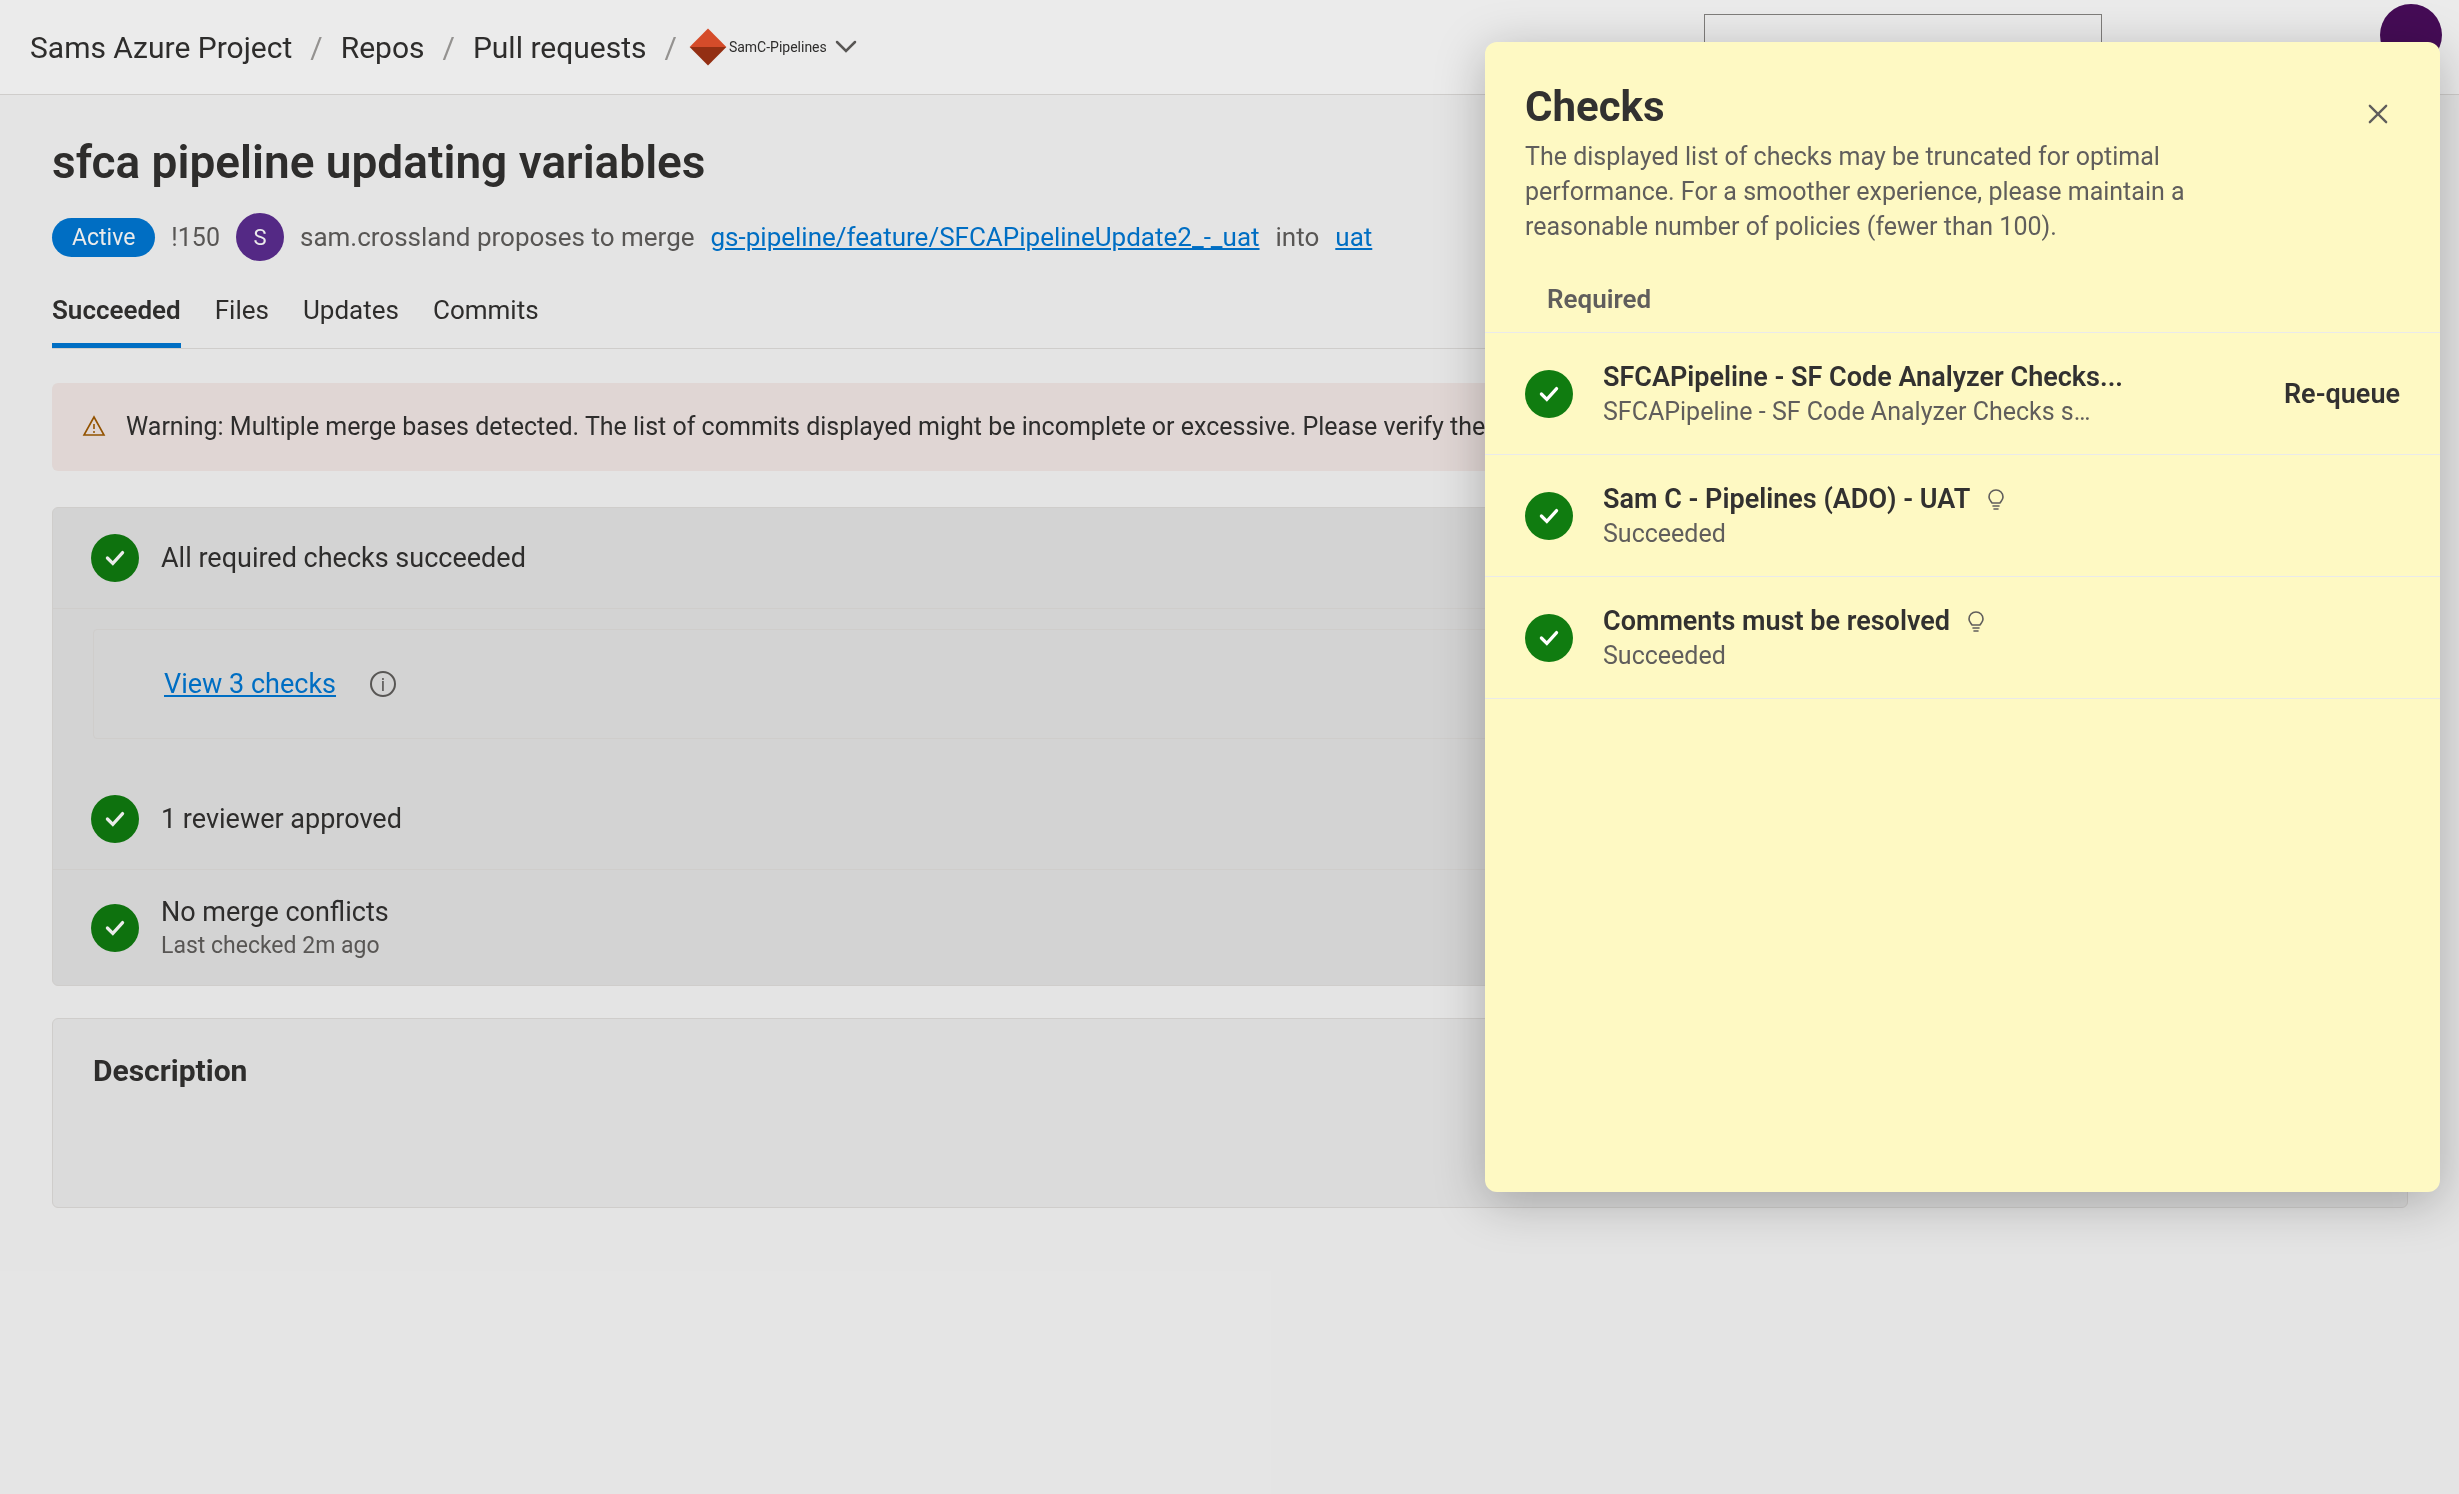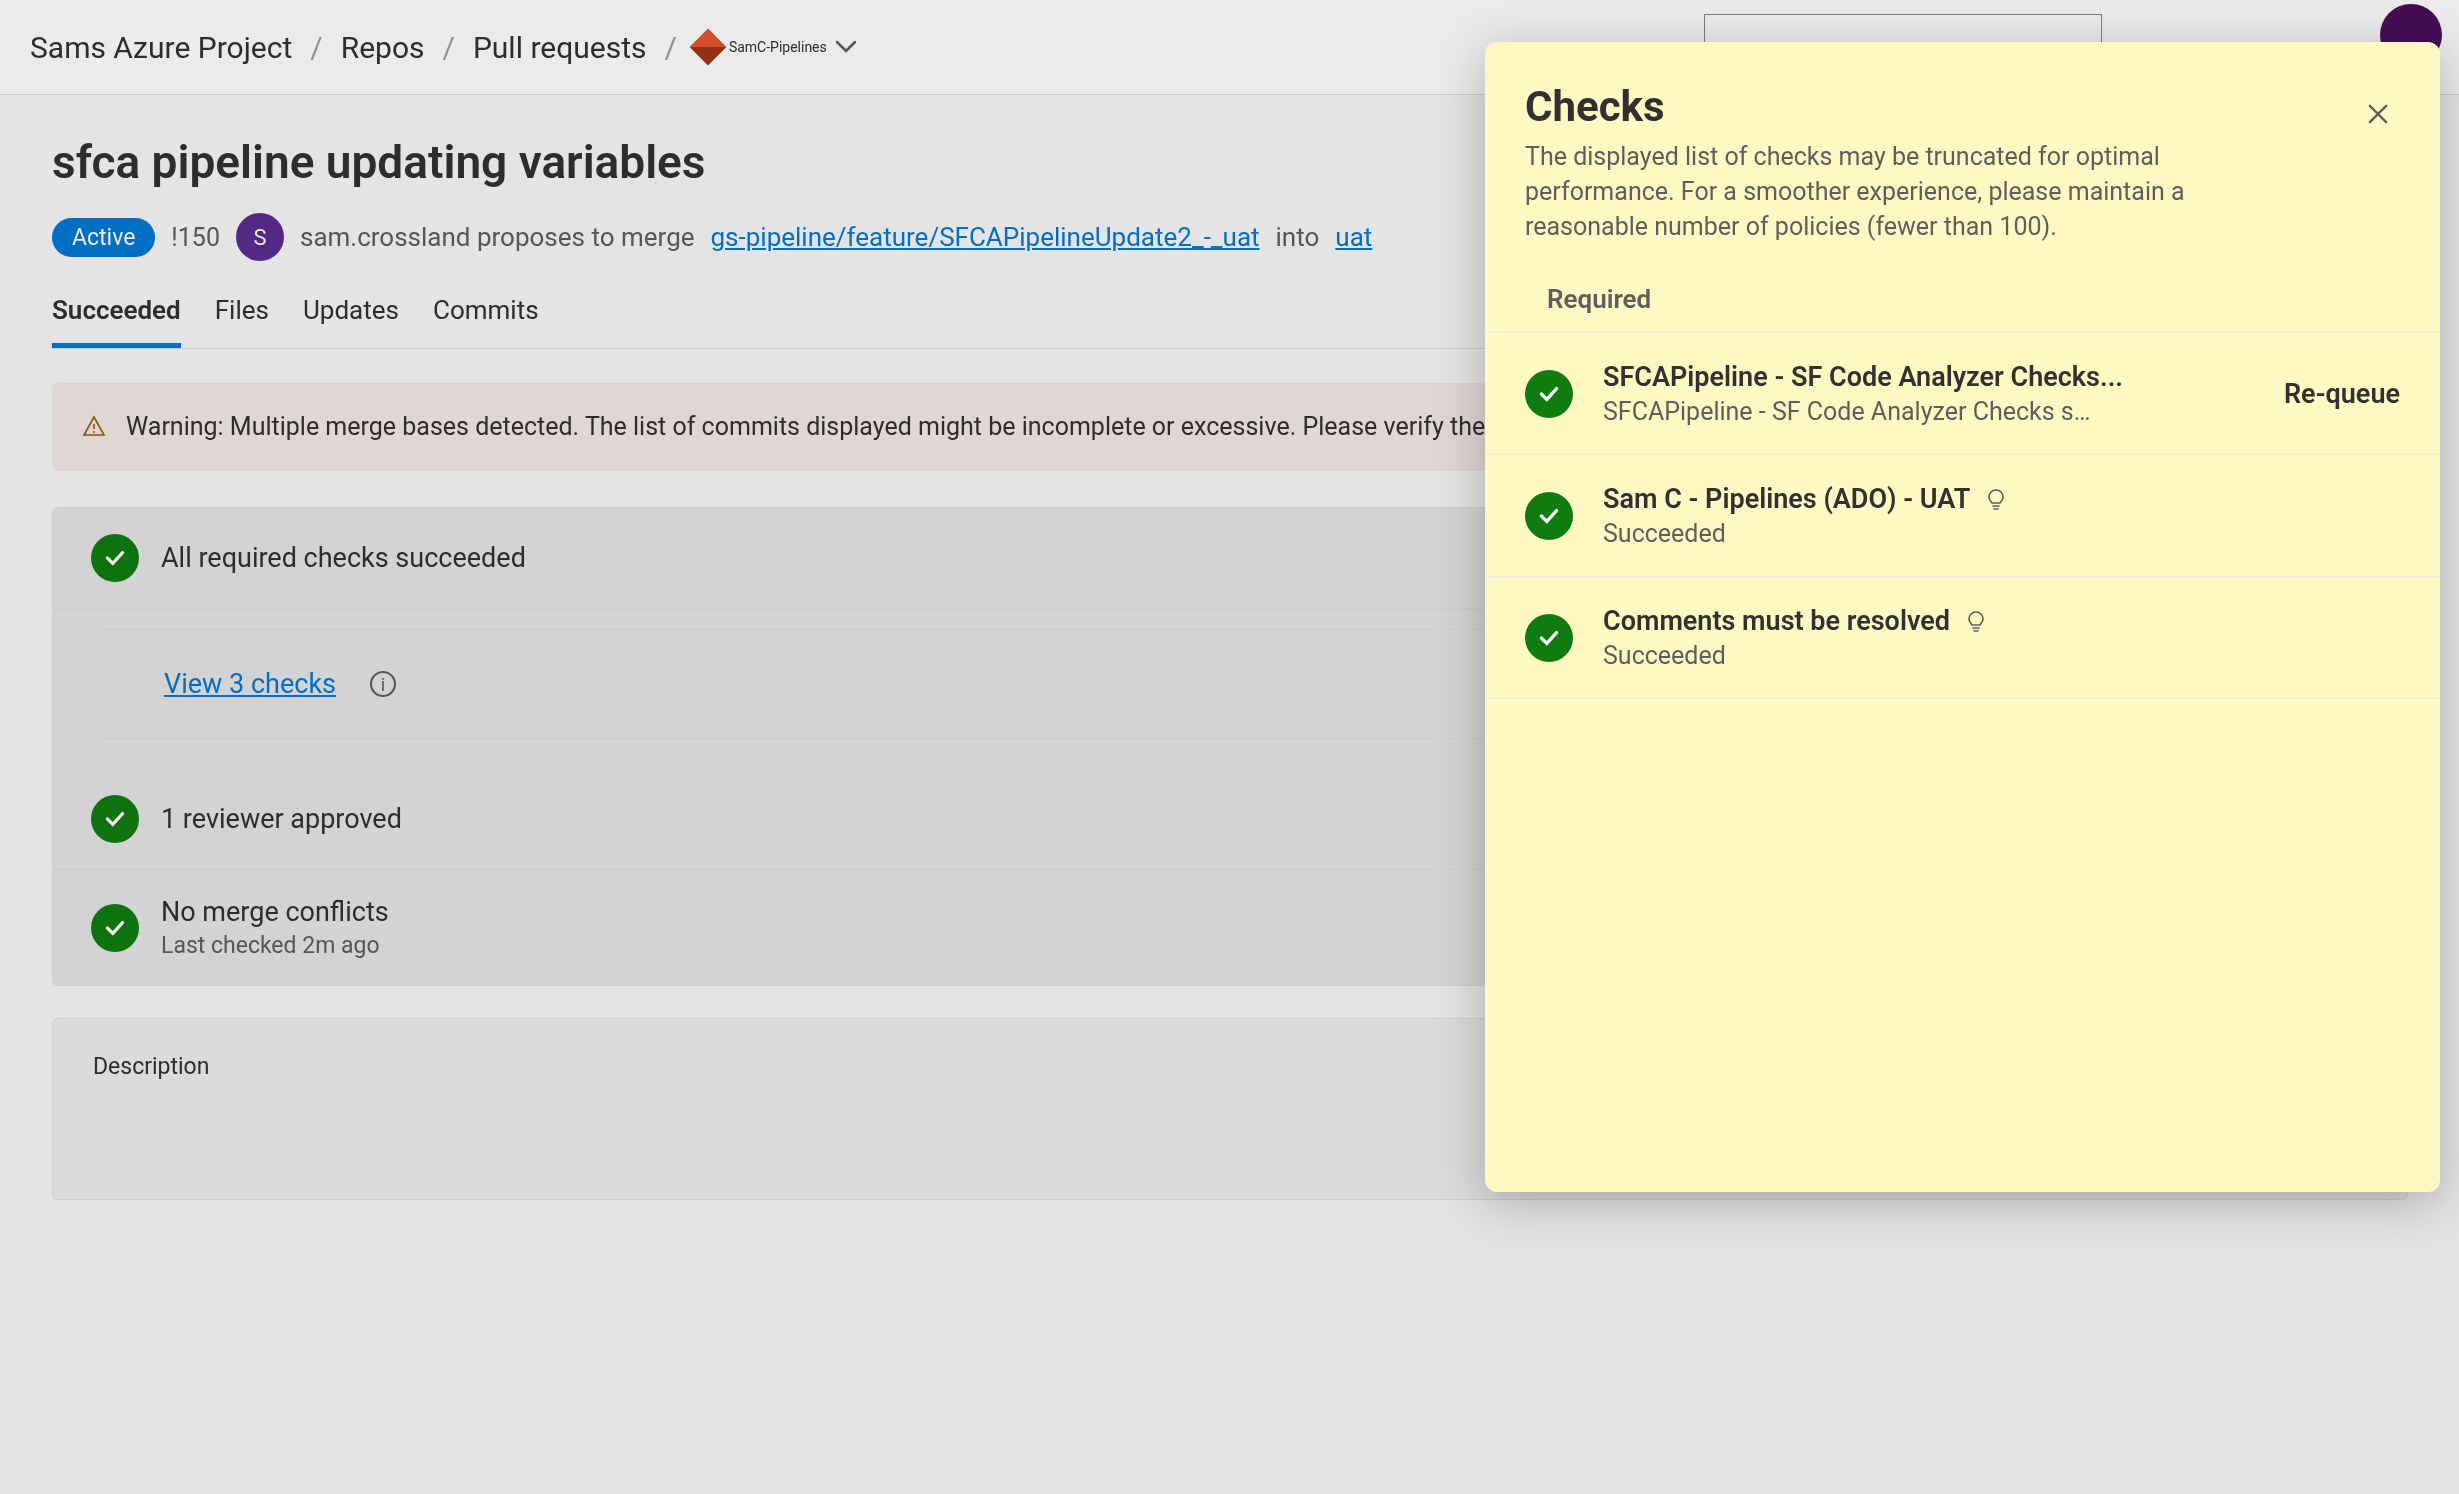--- a/index.html
+++ b/index.html
@@ -219,22 +219,22 @@
     }
     .desc-card {
       background: #eeeeee;
       border: 1px solid #e1dfdd;
       border-radius: 6px;
       padding: 34px 40px 119px 40px;
       margin-top: 32px;
       margin-bottom: 40px;
     }
     .desc-heading {
-      font-size: 23px;
-      font-weight: 400;
+      font-size: 30px;
+      font-weight: 700;
     }
     .show-everything {
       display: flex;
       justify-content: center;
     }
     .show-btn {
       background: #e0e0e0;
       padding: 18px 40px;
       border-radius: 6px;
       font-size: 27px;

